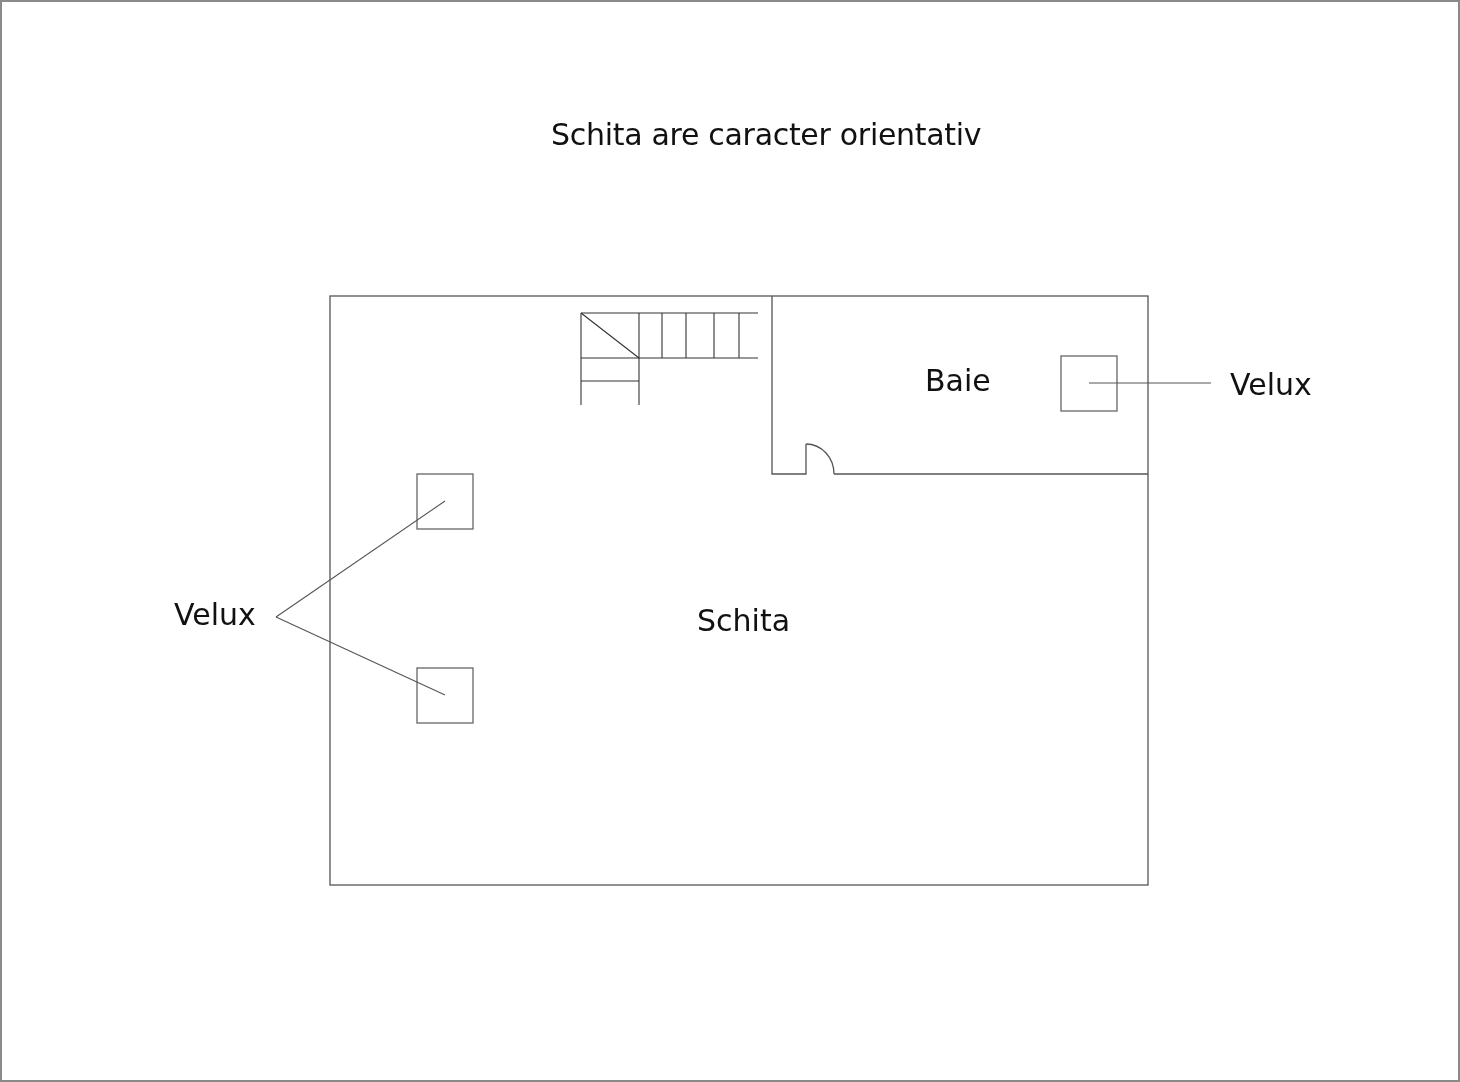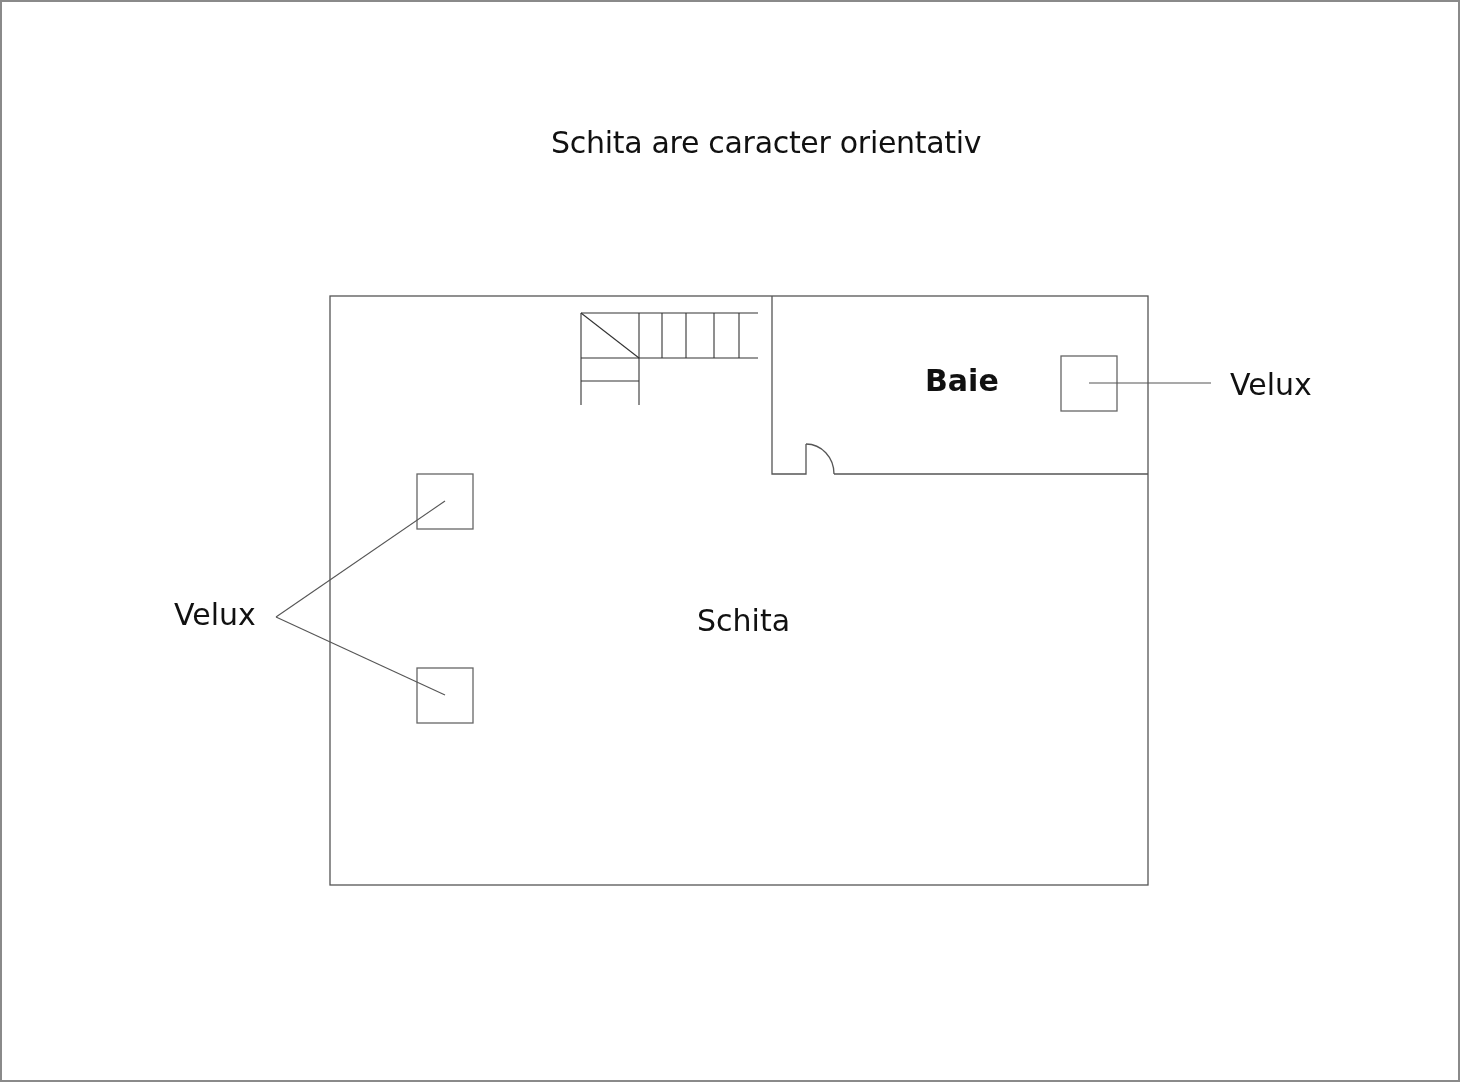--- a/index.html
+++ b/index.html
@@ -6,22 +6,22 @@
     body { width: 1460px; height: 1082px; position: relative; overflow: hidden; }
     .frame {
       position: absolute; left: 0; top: 0; width: 1456px; height: 1078px;
       border: 2px solid #8a8a8a; background: #ffffff;
     }
     svg.plan { position: absolute; left: 0; top: 0; }
     .lbl {
       position: absolute; font-family: "DejaVu Sans", sans-serif;
       color: #111; white-space: nowrap; line-height: 1;
     }
-    .title { left: 551px; top: 128px; font-size: 30px; letter-spacing: -0.3px; text-align: right; }
-    .baie { left: 925px; top: 366px; font-size: 30px; font-weight: bold; }
+    .title { left: 551px; top: 120px; font-size: 30px; letter-spacing: -0.3px; text-align: right; }
+    .baie { left: 925px; top: 366px; font-size: 30px; }
     .camera { left: 697px; top: 606px; font-size: 30px; }
     .velux-right { left: 1230px; top: 370px; font-size: 30px; }
     .velux-left { left: 174px; top: 600px; font-size: 30px; }
   </style>
 </head>
 <body>
 
 <div class="frame"></div>
 
 <svg class="plan" width="1460" height="1082" viewBox="0 0 1460 1082">

